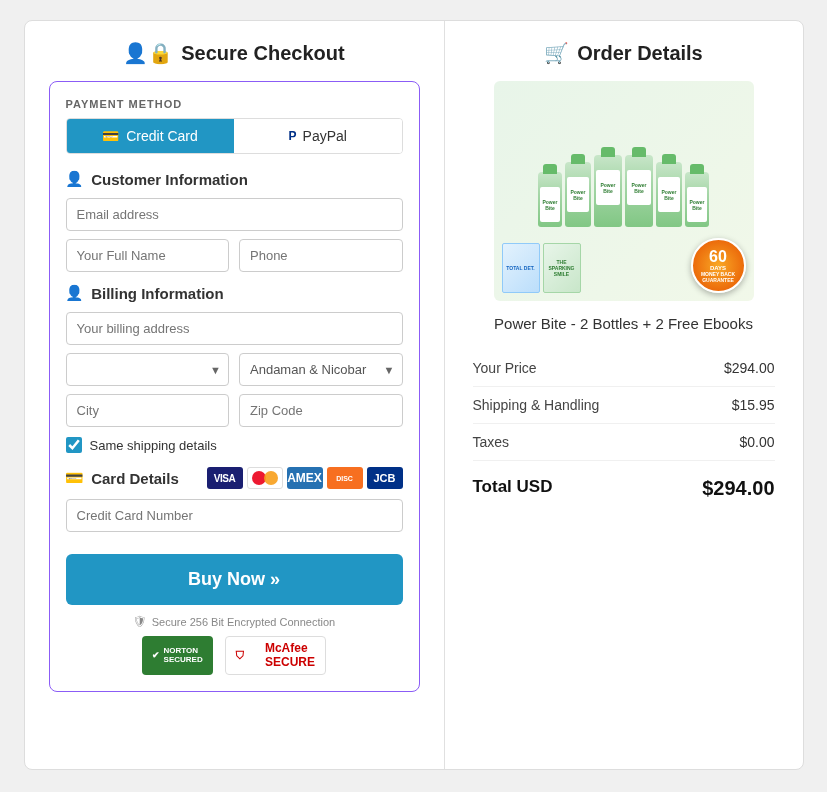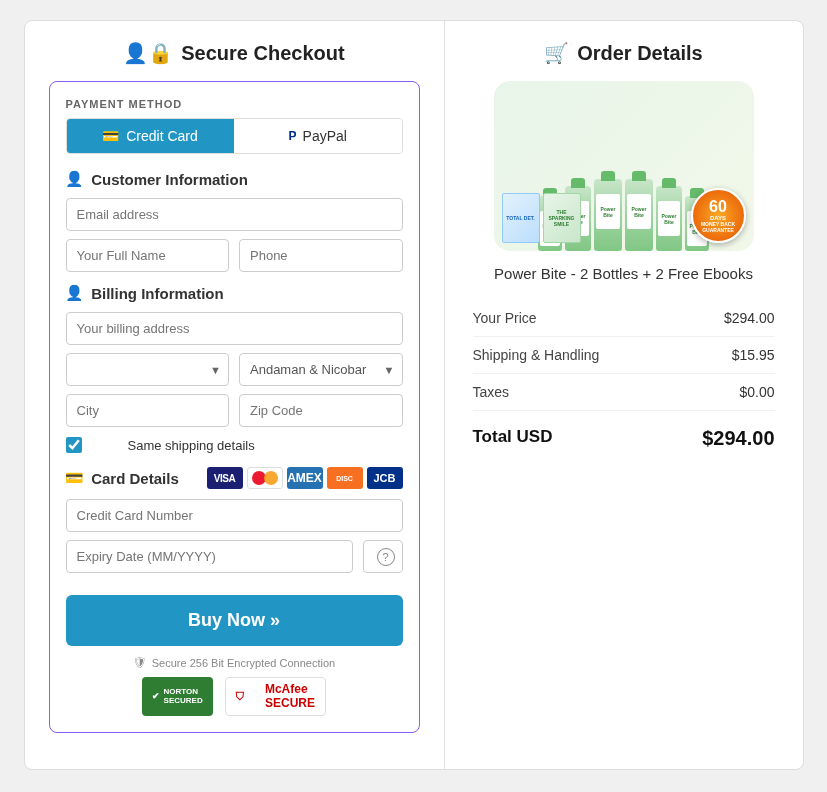--- a/index.html
+++ b/index.html
@@ -135,21 +135,20 @@
     }
     .checkbox-row input[type="checkbox"] {
       width: 16px;
       height: 16px;
       accent-color: #2196c4;
       cursor: pointer;
     }
     .checkbox-label {
       font-size: 13px;
       color: #333;
-      margin-left: 38px;
     }
     .card-icons {
       display: flex;
       gap: 4px;
       align-items: center;
     }
     .card-icon {
       width: 36px;
       height: 22px;
       border-radius: 3px;
@@ -256,25 +255,25 @@
       justify-content: center;
       gap: 8px;
     }
     .product-image-area {
       display: flex;
       justify-content: center;
       margin-bottom: 14px;
     }
     .product-img-placeholder {
       width: 260px;
-      height: 170px;
+      height: 220px;
       background: linear-gradient(135deg, #e8f5e9 0%, #f1f8e9 100%);
-      border-radius: 16px;
-      display: flex;
-      align-items: flex-end;
+      border-radius: 6px;
+      display: flex;
+      align-items: center;
       justify-content: center;
       position: relative;
       overflow: hidden;
     }
     .bottles-container {
       display: flex;
       align-items: flex-end;
       gap: 3px;
     }
     .bottle {
@@ -466,27 +465,20 @@
             <span class="mc-circle-right"></span>
           </div>
           <div class="card-icon card-amex">AMEX</div>
           <div class="card-icon card-discover">DISC</div>
           <div class="card-icon card-jcb">JCB</div>
         </div>
       </div>
       <div class="form-row">
         <input class="form-input" type="text" placeholder="Credit Card Number" style="">
       </div>
-      <div class="form-row">
-        <input class="form-input" type="text" placeholder="Expiry Date (MM/YYYY)" style="">
-        <div style="flex:1; position:relative;">
-          <input class="form-input" type="text" style="padding-right: 28px;" placeholder="Security Code">
-          <span class="question-mark" style="position:absolute; right:8px; top:50%; transform:translateY(-50%);">?</span>
-        </div>
-      </div>
 
       <button class="buy-btn">
         <span>Buy Now »</span>
       </button>
 
       <div class="secure-text">
         <span>🛡</span>
         <span>Secure 256 Bit Encrypted Connection</span>
       </div>
 

